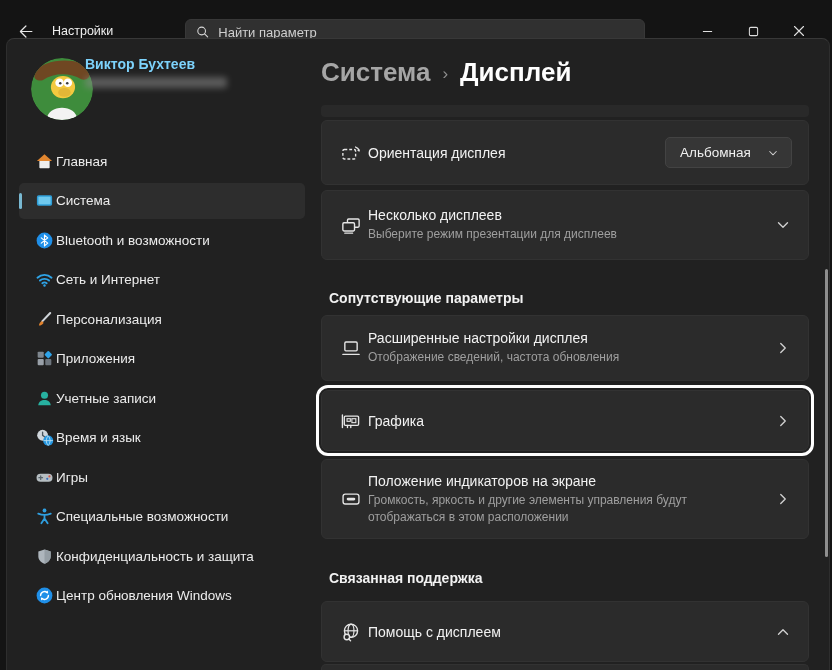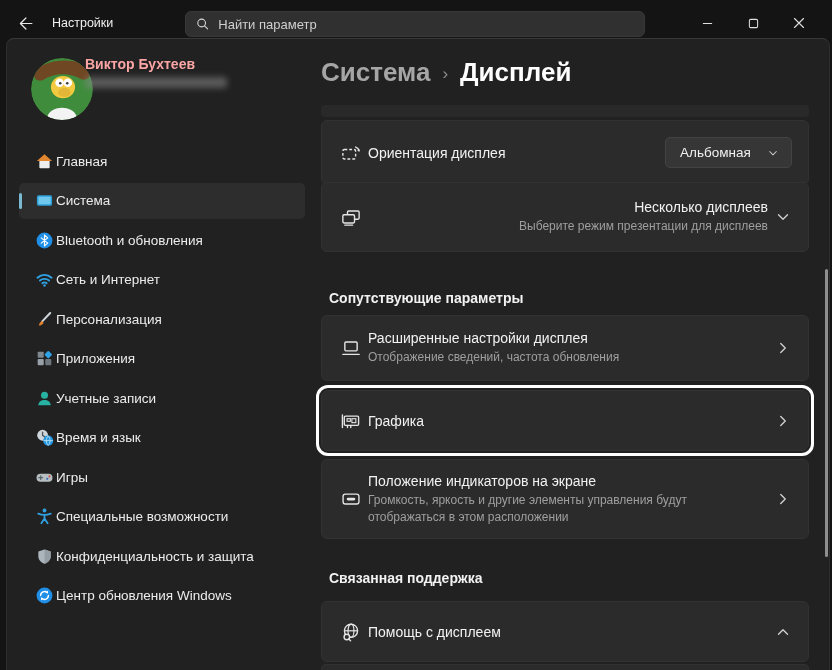--- a/index.html
+++ b/index.html
@@ -4,21 +4,21 @@
 <style>
   * { margin:0; padding:0; box-sizing:border-box; }
   html,body { width:832px; height:670px; overflow:hidden; }
   body {
     background:#141414;
     font-family:"Liberation Sans", sans-serif;
     color:#ececec;
     position:relative;
   }
   
-  .titlebar { position:absolute; top:4px; left:0; width:822px; height:38px; }
+  .titlebar { position:absolute; top:12px; left:0; width:822px; height:38px; }
   .back-btn { position:absolute; left:14px; top:8px; width:22px; height:22px; display:flex; align-items:center; justify-content:center; }
   .app-title { position:absolute; left:52px; top:12px; font-size:12.5px; color:#f0f0f0; }
   .searchbox {
     position:absolute; left:185px; top:7px; width:460px; height:26px;
     background:#303030; border-radius:6px; border:1px solid #383838;
     display:flex; align-items:center; padding:4px 10px; gap:9px;
   }
   .searchbox input {
     background:transparent; border:none; outline:none; color:#d6d6d6;
     font-size:13px; width:100%; font-family:"Liberation Sans", sans-serif;
@@ -28,21 +28,21 @@
   .win-btn { width:46px; height:38px; display:flex; align-items:center; justify-content:center; }
   
   .panel {
     position:absolute; left:6px; top:38px; width:824px; height:632px;
     background:#212121; border-radius:8px 8px 0 0;
     border-top:1px solid #383838; border-left:1px solid #2e2e2e; border-right:1px solid #2e2e2e;
   }
   
   .user-block { position:absolute; left:24px; top:19px; }
   .avatar { width:62px; height:62px; border-radius:50%; overflow:hidden; display:block; }
-  .user-name { position:absolute; left:78px; top:17px; width:200px; font-size:14px; font-weight:700; color:#fca5a5; white-space:nowrap; }
+  .user-name { position:absolute; left:78px; top:17px; width:200px; font-size:14px; font-weight:700; color:#7dd3fc; white-space:nowrap; }
   .user-email-blur { position:absolute; left:78px; top:38px; width:142px; height:11px; background:#8a8a8a; opacity:.55; border-radius:3px; filter:blur(3px); }
   .nav { position:absolute; left:12px; top:104px; width:286px; }
   .nav-item {
     height:36px; margin-bottom:3.5px; border-radius:5px; position:relative;
     display:flex; align-items:center; padding-left:16px; gap:2px;
     font-size:13.5px; color:#ececec; cursor:default;
   }
   .nav-item.selected { background:#2d2d2d; }
   .nav-item.selected::before {
     content:""; position:absolute; left:0; top:10px; width:3px; height:16px;
@@ -66,21 +66,21 @@
   .card-sub { font-size:12px; color:#9f9f9f; margin-top:3px; line-height:1.35; }
   .chev { width:18px; height:18px; flex:0 0 18px; }
   .remnant1 { position:absolute; left:0; top:66px; width:488px; height:12px; background:#292929; border-radius:4px; }
   .card-orientation { top:81px; height:65px; }
   .dropdown {
     margin-left:auto; height:31px; min-width:127px; background:#363636;
     border:1px solid #434343; border-radius:5px; display:flex; align-items:center;
     justify-content:space-between; padding:0 12px 0 14px; gap:12px;
     font-size:13.5px; color:#f0f0f0; cursor:default;
   }
-  .card-multi { top:143px; height:70px;text-align:right; }
+  .card-multi { top:151px; height:70px; }
   .section-hdr { position:absolute; left:0; font-size:14px; font-weight:700; color:#f2f2f2;margin-left:8px; }
   .sec1 { top:251px; }
   .card-advanced { top:276px; height:66px; }
   .card-graphics { top:351px; height:61px; outline:3px solid #ffffff; outline-offset:2px; border-radius:7px; }
   .card-indicators { top:420px; height:80px; }
   .card-indicators .card-sub { max-width:360px; }
   .sec2 { top:531px; }
   .card-help { top:562px; height:61px;padding-left:18px; }
   .remnant2 { position:absolute; left:0; top:625px; width:488px; height:7px; background:#2b2b2b; border:1px solid #323232; border-bottom:none; border-radius:5px 5px 0 0; }
   .scroll-thumb { position:absolute; left:818px; top:230px; width:3px; height:288px; background:#8f8f8f; border-radius:2px; }
@@ -171,21 +171,21 @@
       <span>Система</span>
     </div>
 
     <div class="nav-item">
       <span class="nav-ico">
         <svg width="19" height="19" viewBox="0 0 20 20">
             <circle cx="10" cy="10" r="8.3" fill="#1f8fe8"></circle>
             <path d="M10 4.3 V15.7 M10 4.3 L13.4 7.2 L6.6 12.8 M10 15.7 L13.4 12.8 L6.6 7.2" stroke="#ffffff" stroke-width="1.25" fill="none" stroke-linejoin="round" stroke-linecap="round"></path>
           </svg>
       </span>
-      <span>Bluetooth и обновления</span>
+      <span>Bluetooth и возможности</span>
     </div>
 
     <div class="nav-item">
       <span class="nav-ico">
         <svg width="19" height="19" viewBox="0 0 20 20" fill="none">
             <path d="M2.6 8.1 C4.7 6.1 7.2 5.1 10 5.1 C12.8 5.1 15.3 6.1 17.4 8.1" stroke="#2ea3e6" stroke-width="2" stroke-linecap="round"></path>
             <path d="M5.2 11.1 C6.6 9.9 8.2 9.3 10 9.3 C11.8 9.3 13.4 9.9 14.8 11.1" stroke="#2ea3e6" stroke-width="2" stroke-linecap="round"></path>
             <path d="M7.7 13.9 C8.4 13.3 9.2 13 10 13 C10.8 13 11.6 13.3 12.3 13.9" stroke="#2ea3e6" stroke-width="2" stroke-linecap="round"></path>
             <circle cx="10" cy="16.2" r="1.3" fill="#2ea3e6"></circle>
           </svg>

